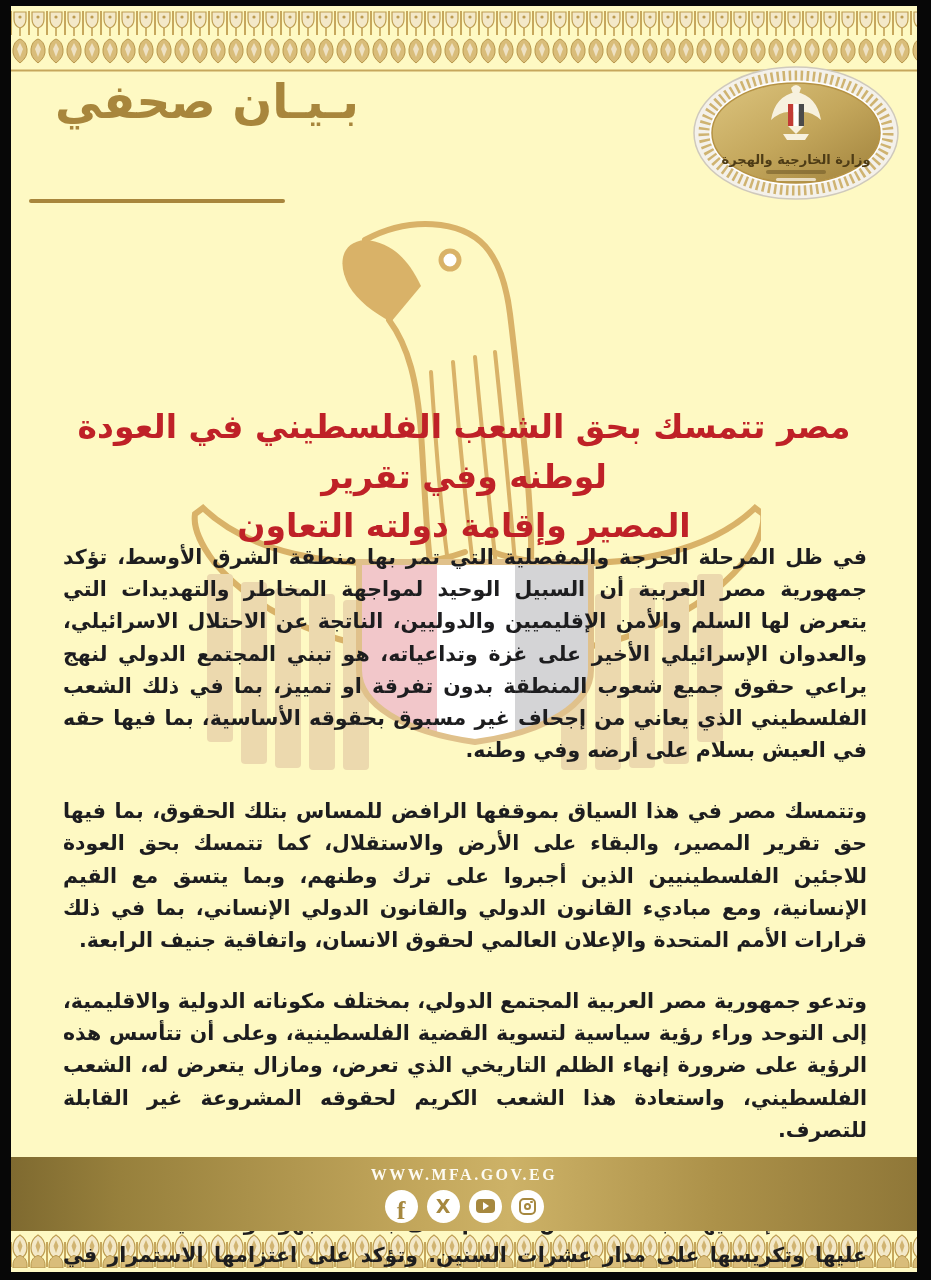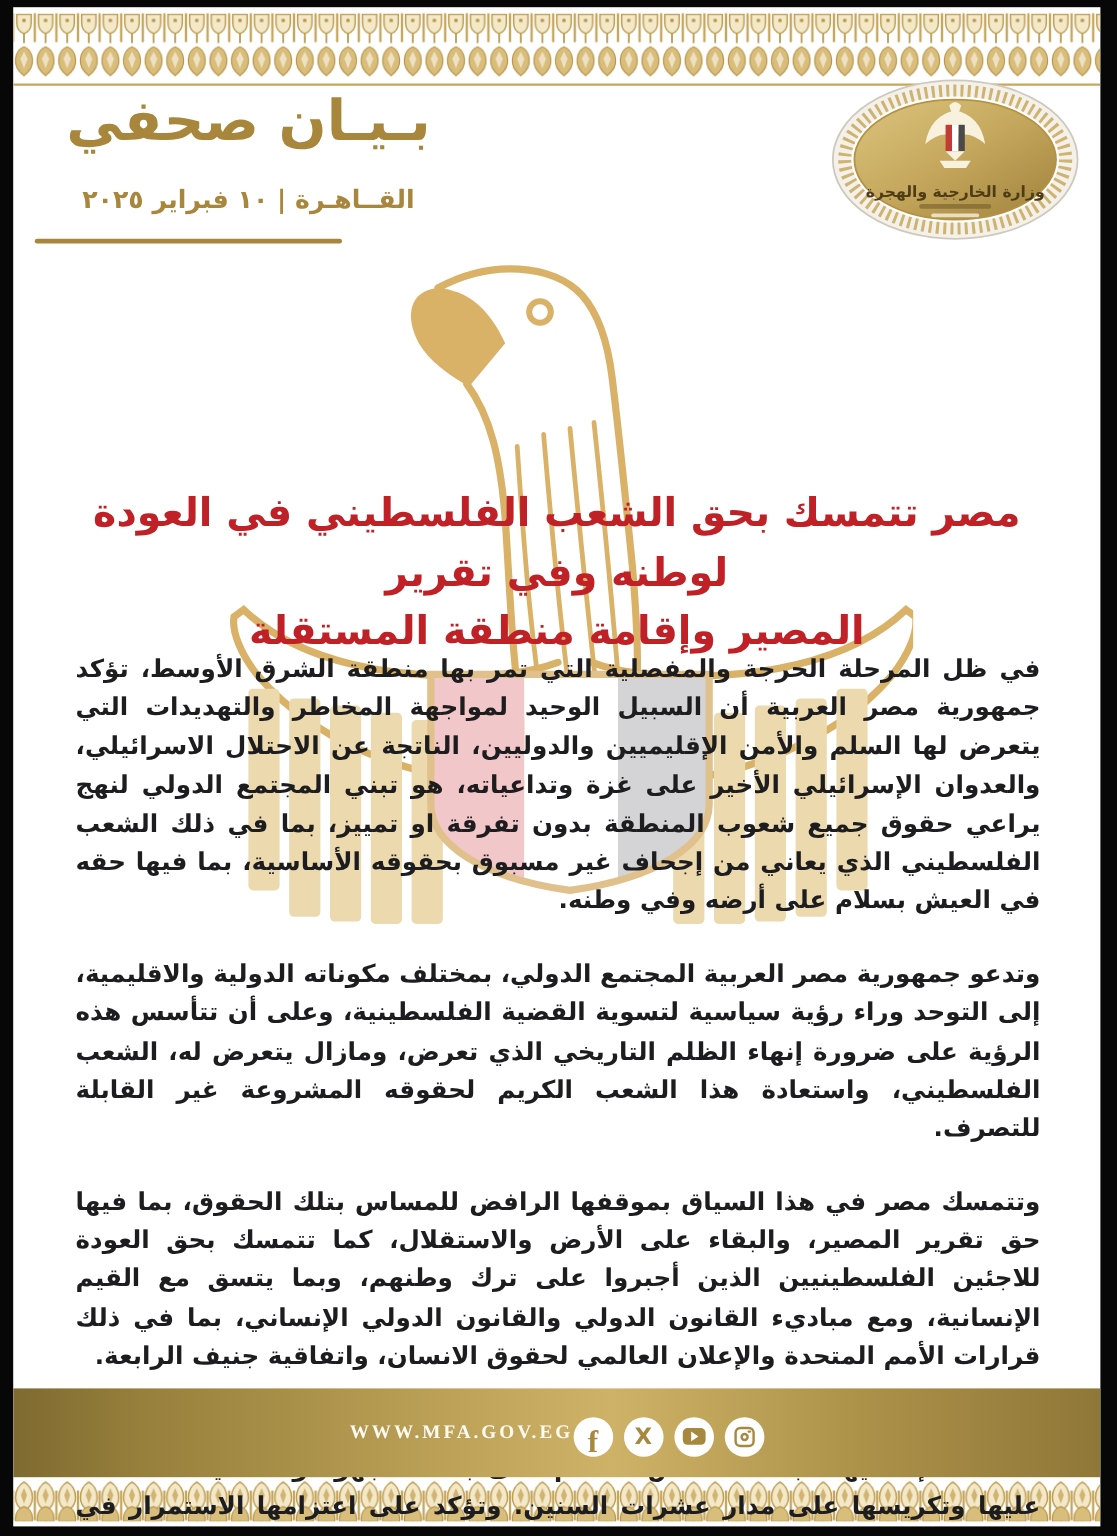--- a/index.html
+++ b/index.html
@@ -1,19 +1,19 @@
 <!DOCTYPE html>
 <html lang="ar" style="--gold: #a8863c; --title-red: #bf2127; --body-text: #1d1d1f; --icon-gold: #a6883f;"><head>
 <meta charset="utf-8">
 <style>
   * { margin:0; padding:0; box-sizing:border-box; }
   html,body { width:931px; height:1280px; overflow:hidden; background:#070707;
               font-family:"DejaVu Sans", sans-serif; }
   .page { position:absolute; left:11px; top:6px; right:14px; bottom:8px;
-          background:#ffffff; overflow:hidden; }
+          background:#fef9c3; overflow:hidden; }
 
   
   .border-band { position:absolute; left:0; width:100%; display:block; }
   .border-top  { top:3px; height:64px; }
   .border-bottom { top:1228px; height:36px; }
 
   
   .hdr-title { position:absolute; top:68px; left:28px; width:336px; text-align:center;
                direction:rtl; font-size:47px; font-weight:bold; color:var(--gold);
                letter-spacing:-1px; }
@@ -35,21 +35,21 @@
   .stmt-body { position:absolute; top:524px; left:52px; right:50px; z-index:2;
                direction:rtl; }
   .stmt-body p { text-align:justify; text-align-last:right; direction:rtl;
                  font-size:20.5px; font-weight:bold; color:var(--body-text);
                  line-height:1.57; margin-bottom:29px;margin-top:11px; }
 
   
   .footer-band { position:absolute; left:0; top:1151px; width:100%; height:74px; z-index:3;
       background:linear-gradient(90deg,#7f6a30 0%,#97803c 12%,#c3a75c 45%,#cdb267 55%,
                                  #ac9149 78%,#8f7738 100%);
-      display:flex; flex-direction:row; align-items:center; justify-content:center;text-align:center; }
+      display:flex; flex-direction:column; align-items:center; justify-content:center;text-align:center; }
   .footer-url { font-family:"Liberation Serif", serif; color:#fdfbf2; font-size:16px;
                 letter-spacing:2.5px; font-weight:bold; }
   .social-row { display:flex; gap:9px; margin-top:6px; }
   .soc { width:33px; height:33px; border-radius:50%; background:#fff; position:relative;
          display:flex; align-items:center; justify-content:center; color:var(--icon-gold);
          font-weight:bold; }
   .soc .fb-f { font-family:"Liberation Serif", serif; font-size:26px; line-height:1;
                margin-top:9px; }
   .soc .x-g  { font-size:19px; font-family:"DejaVu Sans", sans-serif; }
   .yt-rect { width:19px; height:14px; background:var(--icon-gold); border-radius:4px;
@@ -77,21 +77,20 @@
         <line x1="9" y1="19" x2="9" y2="27" stroke="#bd9c50" stroke-width="1.5"></line>
         <path d="M9,30 q6,2 7,10 q1,8 -7,14 q-8,-6 -7,-14 q1,-8 7,-10 z" fill="#d9bd7a" stroke="#b8964a" stroke-width="1"></path>
         <path d="M9,34 l3,6 -3,8 -3,-8 z" fill="#ffffff" opacity="0.55"></path>
       </pattern>
     </defs>
     <rect x="0" y="0" width="100%" height="58" fill="url(#ornTop)"></rect>
     <line x1="0" y1="61.5" x2="100%" y2="61.5" stroke="#c6a75c" stroke-width="2"></line>
   </svg>
 
   <div class="hdr-title" dir="rtl">بـيـان صحفي</div>
-  <div class="hdr-date" dir="rtl">القــاهـرة | ١٠ فبراير ٢٠٢٥</div>
   <div class="hdr-rule"></div>
 
   <svg class="seal" viewBox="0 0 218 142">
     <defs>
       <linearGradient id="sealGrad" x1="0" y1="0" x2="1" y2="1">
         <stop offset="0" stop-color="#dcc47e"></stop>
         <stop offset="0.5" stop-color="#c4a75c"></stop>
         <stop offset="1" stop-color="#a0823c"></stop>
       </linearGradient>
     </defs>
@@ -153,27 +152,27 @@
     <g clip-path="url(#shieldClip)">
       <rect x="190" y="350" width="78" height="185" fill="#f2c7ca"></rect>
       <rect x="268" y="350" width="78" height="185" fill="#ffffff"></rect>
       <rect x="346" y="350" width="78" height="185" fill="#d4d4d6"></rect>
     </g>
     <path d="M190,350 L422,350 L422,458 C422,492 378,520 306,530 C234,520 190,492 190,458 Z" fill="none" stroke="#e0c18b" stroke-width="6"></path>
   </svg>
 
   <div class="stmt-title">
     <span dir="rtl">مصر تتمسك بحق الشعب الفلسطيني في العودة لوطنه وفي تقرير</span><br>
-    <span dir="rtl">المصير وإقامة منطقة المستقلة</span>
+    <span dir="rtl">المصير وإقامة دولته التعاون</span>
   </div>
 
   <div class="stmt-body">
       <p dir="rtl">في ظل المرحلة الحرجة والمفصلية التي تمر بها منطقة الشرق الأوسط، تؤكد جمهورية مصر العربية أن السبيل الوحيد لمواجهة المخاطر والتهديدات التي يتعرض لها السلم والأمن الإقليميين والدوليين، الناتجة عن الاحتلال الاسرائيلي، والعدوان الإسرائيلي الأخير على غزة وتداعياته، هو تبني المجتمع الدولي لنهج يراعي حقوق جميع شعوب المنطقة بدون تفرقة او تمييز، بما في ذلك الشعب الفلسطيني الذي يعاني من إجحاف غير مسبوق بحقوقه الأساسية، بما فيها حقه في العيش بسلام على أرضه وفي وطنه.</p>
+      <p dir="rtl">وتتمسك مصر في هذا السياق بموقفها الرافض للمساس بتلك الحقوق، بما فيها حق تقرير المصير، والبقاء على الأرض والاستقلال، كما تتمسك بحق العودة للاجئين الفلسطينيين الذين أجبروا على ترك وطنهم، وبما يتسق مع القيم الإنسانية، ومع مباديء القانون الدولي والقانون الدولي الإنساني، بما في ذلك قرارات الأمم المتحدة والإعلان العالمي لحقوق الانسان، واتفاقية جنيف الرابعة.</p>
       <p dir="rtl">وتدعو جمهورية مصر العربية المجتمع الدولي، بمختلف مكوناته الدولية والاقليمية، إلى التوحد وراء رؤية سياسية لتسوية القضية الفلسطينية، وعلى أن تتأسس هذه الرؤية على ضرورة إنهاء الظلم التاريخي الذي تعرض، ومازال يتعرض له، الشعب الفلسطيني، واستعادة هذا الشعب الكريم لحقوقه المشروعة غير القابلة للتصرف.</p>
-      <p dir="rtl">وتتمسك مصر في هذا السياق بموقفها الرافض للمساس بتلك الحقوق، بما فيها حق تقرير المصير، والبقاء على الأرض والاستقلال، كما تتمسك بحق العودة للاجئين الفلسطينيين الذين أجبروا على ترك وطنهم، وبما يتسق مع القيم الإنسانية، ومع مباديء القانون الدولي والقانون الدولي الإنساني، بما في ذلك قرارات الأمم المتحدة والإعلان العالمي لحقوق الانسان، واتفاقية جنيف الرابعة.</p>
       <p dir="rtl">تشدد جمهورية مصر العربية أن تجاهل الشرعية الدولية في التعاطي مع أزمات المنطقة إنما يهدد بنسف أسس السلام التى بذلت الجهود والتضحيات للحفاظ عليها وتكريسها على مدار عشرات السنين. وتؤكد على اعتزامها الاستمرار في التعاون مع كافة الشركاء الإقليميين والدوليين للتوصل إلى السلام الشامل والعادل في المنطقة، وإقامة دولة فلسطين المستقلة على أرضها وفقاً للقانون الدولي على خطوط الرابع من يونيو لعام ١٩٦٧ وعاصمتها القدس الشريف.</p>
     </div>
 
   <div class="footer-band">
     <div class="footer-url">WWW.MFA.GOV.EG</div>
     <div class="social-row">
       <div class="soc">
         <span class="fb-f">f</span>
       </div>
       <div class="soc">

